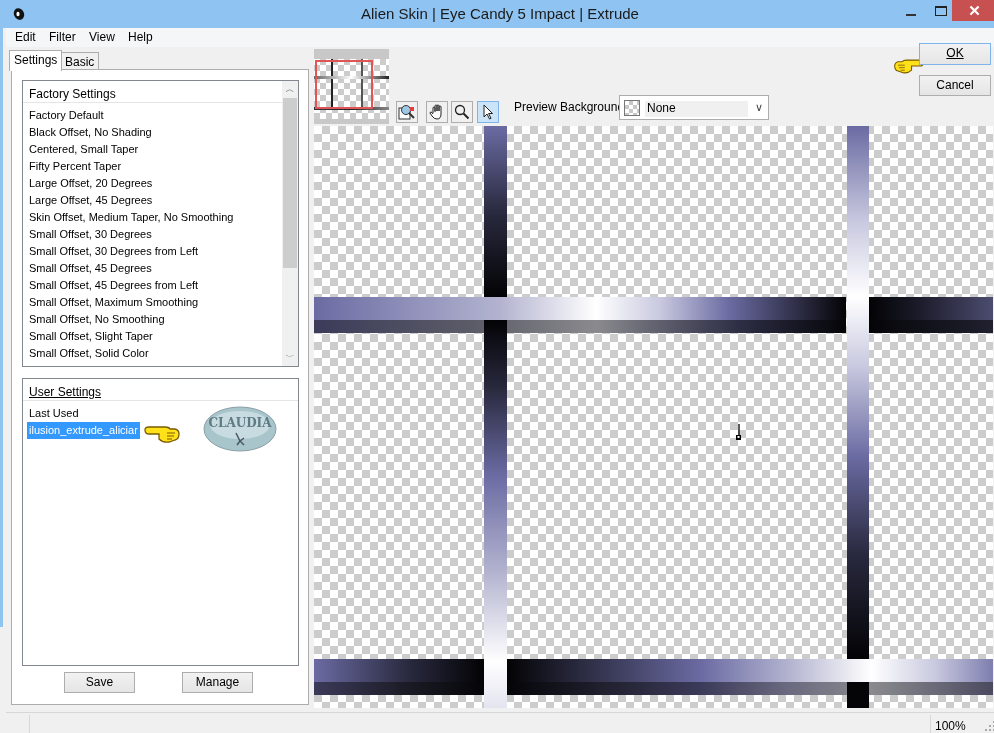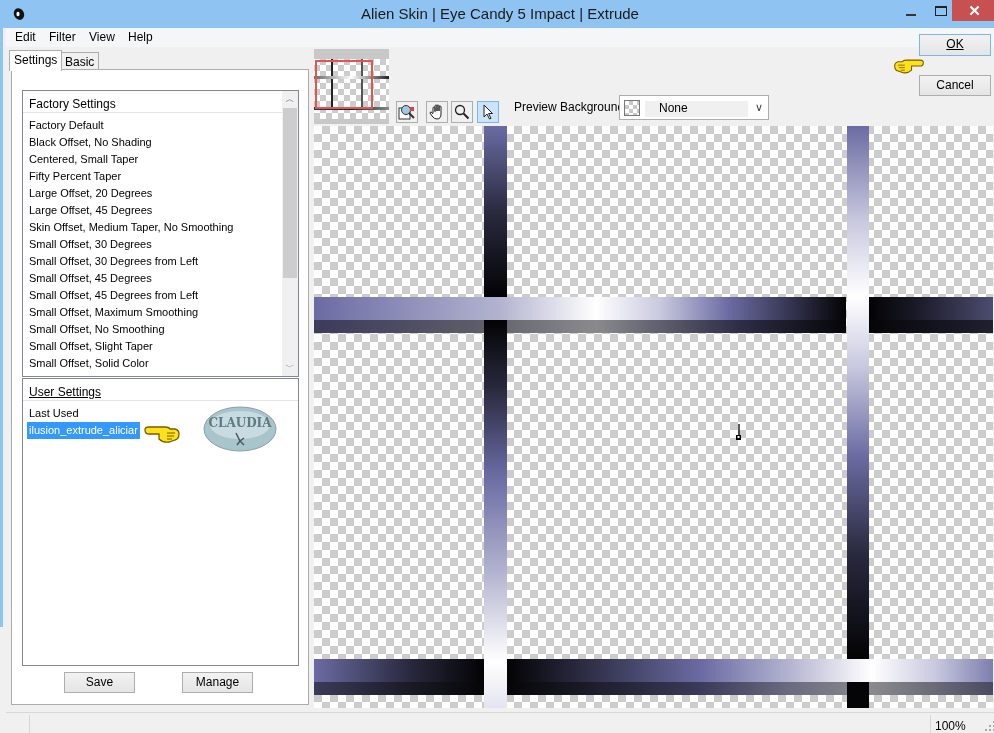--- a/index.html
+++ b/index.html
@@ -32,21 +32,21 @@
     font-size: 12px; text-align: center; line-height: 19px; }
   .btn.default { border-color: #7eb4ea; }
   .thumb-nav { position: absolute; left: 311px; top: 49px; width: 75px; height: 75px; background: #c8c8c8; overflow: hidden; }
   .tool-btn { position: absolute; top: 101px; width: 22px; height: 22px; border: 1px solid #adadad; background: #f0f0f0;
     display: flex; align-items: center; justify-content: center; }
   .tool-btn.active { background: #cce4f7; border-color: #7eb4ea; }
   .preview-label { position: absolute; left: 511px; top: 100px; font-size: 12px; }
   .select { position: absolute; left: 616px; top: 95px; width: 150px; height: 25px; border: 1px solid #adadad; background: #fff; }
   .select .swatch { position: absolute; left: 4px; top: 4px; width: 16px; height: 16px; border: 1px solid #777;
     background: conic-gradient(#c8c8c8 0 25%, #fff 0 50%, #c8c8c8 0 75%, #fff 0); background-size: 8px 8px; }
-  .select .val { position: absolute; left: 25px; top: 5px; font-size: 12px; background: #f0f0f0; width: 103px; height: 16px; padding-left: 14px; }
+  .select .val { position: absolute; left: 25px; top: 5px; font-size: 12px; background: #f0f0f0; width: 103px; height: 16px; padding-left: 2px; }
   .select .arrow { position: absolute; right: 5px; top: 5px; font-size: 11px; color: #444; }
   .preview { position: absolute; left: 311px; top: 126px; width: 679px; height: 582px; overflow: hidden;
     background-color: #fff;
     background-image: conic-gradient(#cccccc 0 25%, #fff 0 50%, #cccccc 0 75%, #fff 0);
     background-size: 16px 16px; }
   .bar { position: absolute; }
   .statusbar { position: absolute; left: 3px; top: 712px; width: 991px; height: 21px; background: #f0f0f0; border-top: 1px solid #d7d7d7; }
   .status-zoom { position: absolute; left: 929px; top: 6px; font-size: 12px; }
   .status-sep { position: absolute; top: 2px; width: 1px; height: 19px; background: #d7d7d7; }
   .hand { position: absolute; }
@@ -83,21 +83,21 @@
     <span class="menu-item" style="left:43px">Filter</span>
     <span class="menu-item" style="left:83px">View</span>
     <span class="menu-item" style="left:122px">Help</span>
   </div>
 
   <div class="tab active" style="left:6px;">Settings</div>
   <div class="tab" style="left:57px; top:52px;">Basic</div>
 
   <div class="tab-panel">
 
-    <div class="listbox" style="left:10px; top:10px; width:277px; height:287px;margin-top:10px;">
+    <div class="listbox" style="left:10px; top:10px; width:277px; height:287px;">
       <div class="list-header">Factory Settings</div>
       <div class="list-items" id="factory-items">
           <div class="list-item">Factory Default</div>
           <div class="list-item">Black Offset, No Shading</div>
           <div class="list-item">Centered, Small Taper</div>
           <div class="list-item">Fifty Percent Taper</div>
           <div class="list-item">Large Offset, 20 Degrees</div>
           <div class="list-item">Large Offset, 45 Degrees</div>
           <div class="list-item">Skin Offset, Medium Taper, No Smoothing</div>
           <div class="list-item">Small Offset, 30 Degrees</div>
@@ -179,21 +179,21 @@
   <div class="select">
     <span class="swatch"></span>
     <span class="val">None</span>
     <span class="arrow">∨</span>
   </div>
 
   <svg class="hand" style="left:890px; top:56px;" width="32" height="20" viewBox="0 0 38 22">
     <path d="M36 7 Q36 4 32 4 L16 4 Q12 4 11 6 L6 6 Q2 7 2 11 Q2 16 6 17 L12 19 Q18 20 22 16 L22 11 L32 11 Q36 11 36 7 Z" fill="#ffe11a" stroke="#7a5a00" stroke-width="1.3"></path>
     <path d="M14 10 L6 10 M14 13 L7 13 M14 16 L9 16" stroke="#7a5a00" stroke-width="1"></path>
   </svg>
-  <div class="btn default" style="left:916px; top:34px; width:72px; height:22px;text-decoration:underline;">OK</div>
+  <div class="btn default" style="left:916px; top:43px; width:72px; height:22px;text-decoration:underline;">OK</div>
   <div class="btn" style="left:916px; top:75px; width:72px; height:21px;">Cancel</div>
 
   <div class="preview">
 
     <div class="bar" style="left:170px; top:0; width:23px; height:171px; background:linear-gradient(#6b6ba3,#2a2a40 50%,#030305);"></div>
 
     <div class="bar" style="left:0; top:171px; width:532px; height:23px; background:linear-gradient(90deg,#6b6ba3,#b3b3d0 35%,#fff 53%,#c9c9e0 65%,#6b6ba3 78%,#030305);"></div>
     <div class="bar" style="left:555px; top:171px; width:124px; height:23px; background:linear-gradient(90deg,#030305,#1b1b2a 40%,#4c4c70);"></div>
 
     <div class="bar" style="left:0; top:194px; width:532px; height:13px; background:linear-gradient(90deg,#3b3b5a,#5c5c68 30%,#8a8a8e 53%,#5f5f6e 65%,#2d2d45 80%,#050508);"></div>

